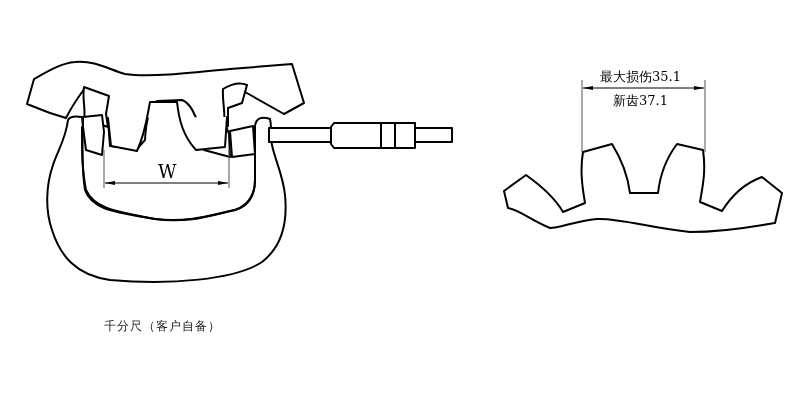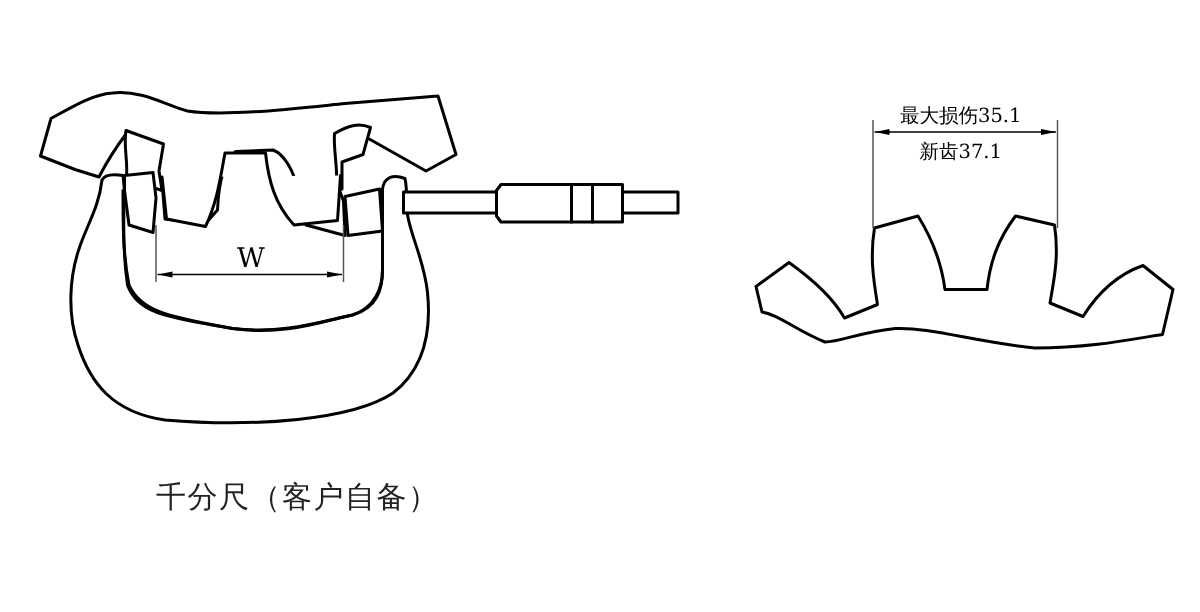--- a/index.html
+++ b/index.html
@@ -3,21 +3,21 @@
   <meta charset="utf-8">
   <style>
     html, body { margin: 0; padding: 0; background: #ffffff; }
     body { width: 800px; height: 408px; position: relative; overflow: hidden; }
     #diagram { position: absolute; left: 0; top: 0; width: 800px; height: 408px; }
     .outline { fill: #ffffff; stroke: #000000; stroke-width: 2; stroke-linejoin: round; stroke-linecap: round; }
     .outline-nofill { fill: none; stroke: #000000; stroke-width: 2; stroke-linejoin: round; stroke-linecap: round; }
     .dim-line { stroke: #000000; stroke-width: 1; fill: none; }
     .ext-line { stroke: #555555; stroke-width: 1; fill: none; }
     .label { font-family: "DejaVu Serif", "Liberation Serif", serif; fill: #000000; }
-    .caption { position: absolute; left: 104px; top: 318px; font-family: "DejaVu Sans", "Liberation Sans", sans-serif; font-size: 20px; color: #222222; letter-spacing: 1px; }
+    .caption { position: absolute; left: 104px; top: 318px; font-family: "DejaVu Sans", "Liberation Sans", sans-serif; font-size: 12px; color: #222222; letter-spacing: 1px; }
   </style>
 </head>
 <body>
 
 <svg id="diagram" viewBox="0 0 800 408" xmlns="http://www.w3.org/2000/svg">
   <defs>
     <marker id="arrowEnd" markerWidth="10" markerHeight="6" refX="10" refY="3" orient="auto" markerUnits="userSpaceOnUse">
       <path d="M0,1 L10,3 L0,5 Z" fill="#000"></path>
     </marker>
     <marker id="arrowStart" markerWidth="10" markerHeight="6" refX="0" refY="3" orient="auto" markerUnits="userSpaceOnUse">

